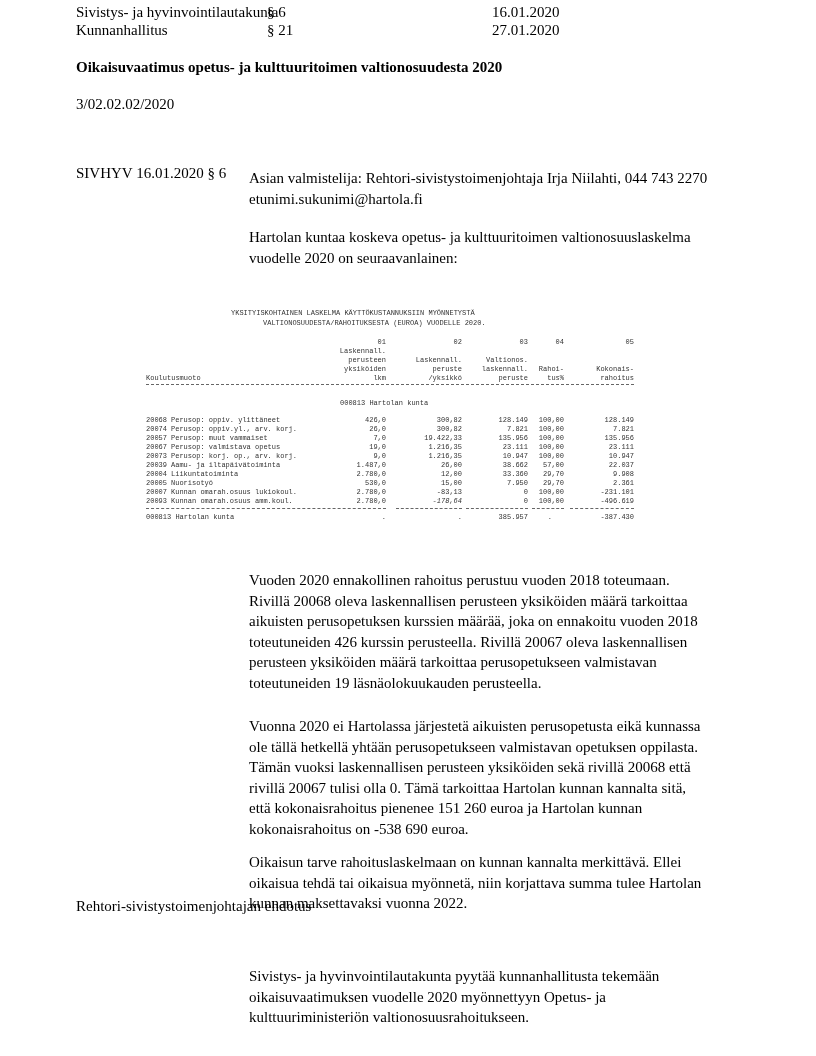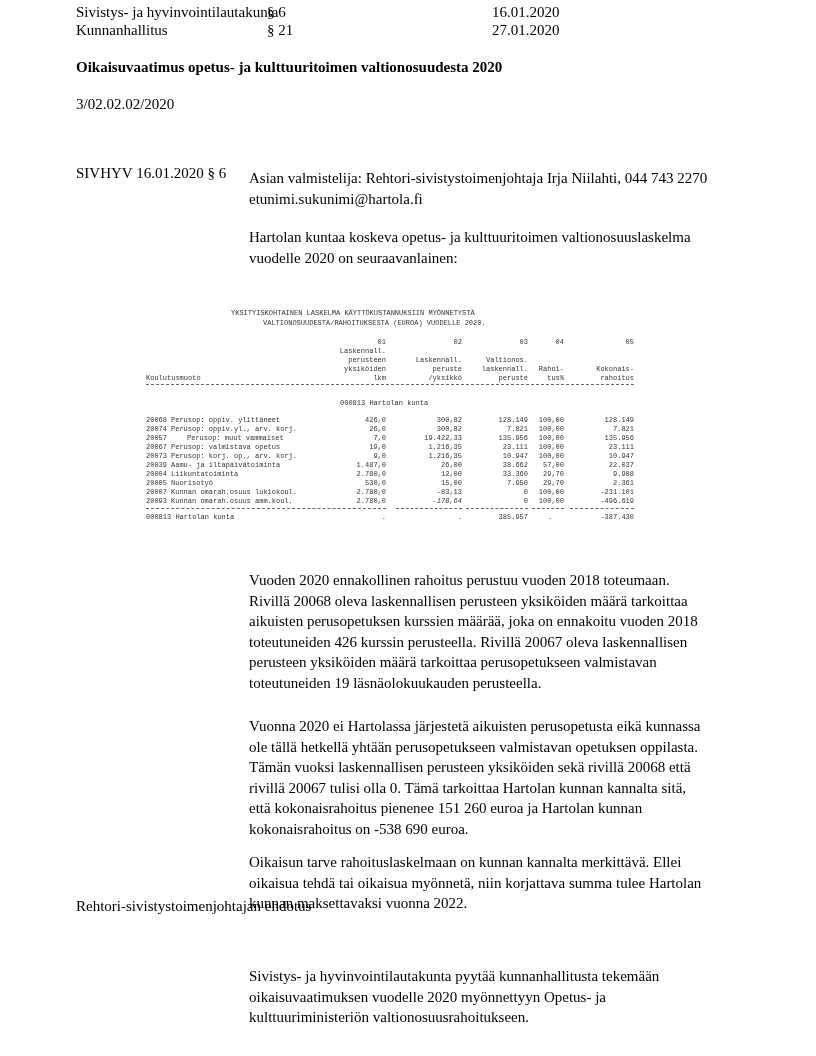--- a/index.html
+++ b/index.html
@@ -102,21 +102,21 @@
         <div class="t" style="left: 0px; top: 116px;">20074</div>
         <div class="t" style="left: 25px; top: 116px;">Perusop: oppiv.yl., arv. korj.</div>
         <div class="t r" style="left: 180px; width: 60px; top: 116px;">26,0</div>
         <div class="t r" style="left: 250px; width: 66px; top: 116px;">300,82</div>
         <div class="t r" style="left: 320px; width: 62px; top: 116px;">7.821</div>
         <div class="t r" style="left: 380px; width: 38px; top: 116px;">100,00</div>
         <div class="t r" style="left: 430px; width: 58px; top: 116px;">7.821</div>
       </div>
       <div>
         <div class="t" style="left: 0px; top: 125px;">20057</div>
-        <div class="t" style="left: 41px; top: 125px;">Perusop: muut vammaiset</div>
+        <div class="t" style="left: 25px; top: 125px;">Perusop: muut vammaiset</div>
         <div class="t r" style="left: 180px; width: 60px; top: 125px;">7,0</div>
         <div class="t r" style="left: 250px; width: 66px; top: 125px;">19.422,33</div>
         <div class="t r" style="left: 320px; width: 62px; top: 125px;">135.956</div>
         <div class="t r" style="left: 380px; width: 38px; top: 125px;">100,00</div>
         <div class="t r" style="left: 430px; width: 58px; top: 125px;">135.956</div>
       </div>
       <div>
         <div class="t" style="left: 0px; top: 134px;">20067</div>
         <div class="t" style="left: 25px; top: 134px;">Perusop: valmistava opetus</div>
         <div class="t r" style="left: 180px; width: 60px; top: 134px;">19,0</div>

